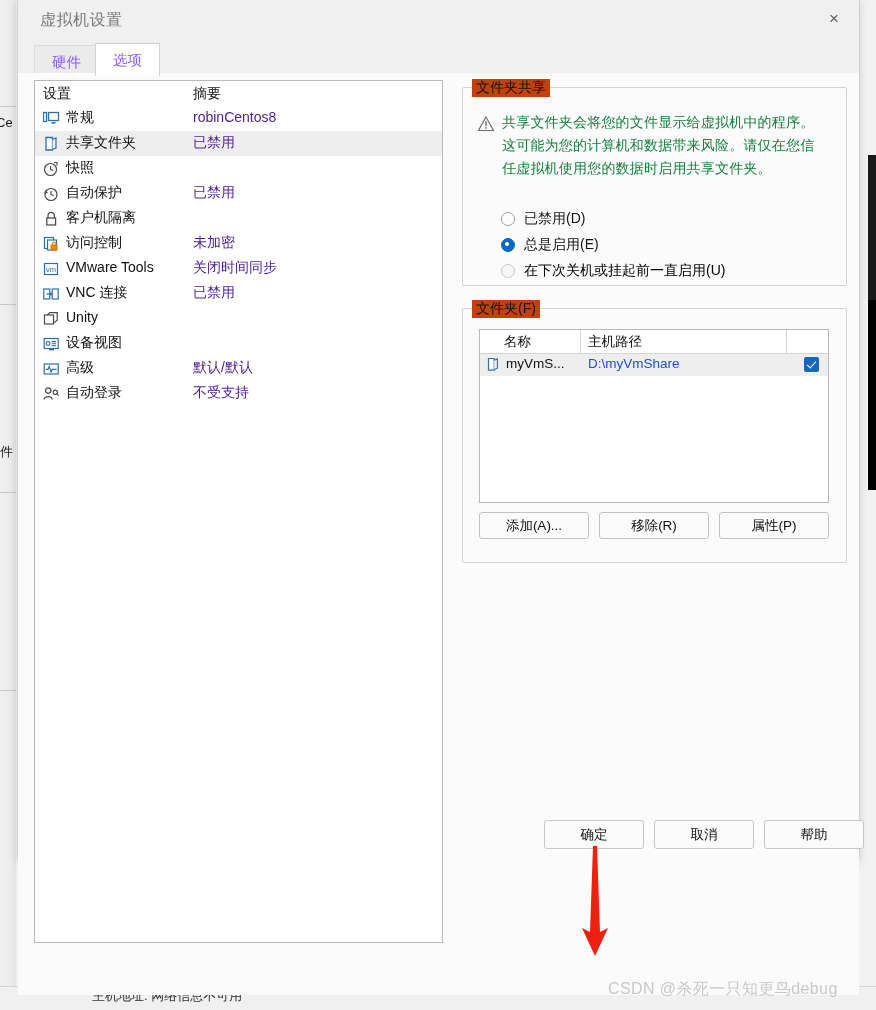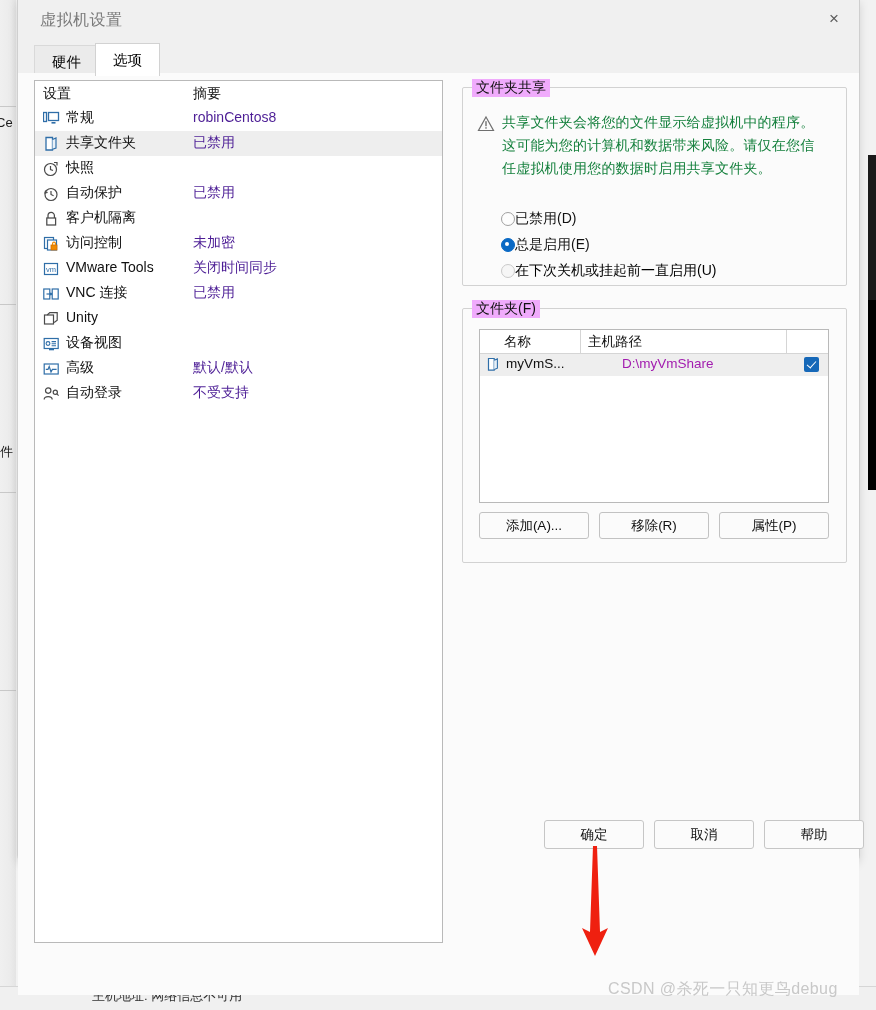--- a/index.html
+++ b/index.html
@@ -112,21 +112,21 @@
     border-bottom: 1px solid #d9d9d9;
   }
   .tab {
     position: absolute;
     top: 5px;
     height: 29px;
     padding: 16px 17px;
     display: flex;
     align-items: center;
     font-size: 14.5px;
-    color: #000000;
+    color: #8b5cf6;
     background: #ebebeb;
     border: 1px solid #d9d9d9;
     border-bottom: none;
     box-sizing: border-box;
     cursor: default;
   }
   .tab.hw { left: 16px; }
   .tab.opt {
     left: 77px;
     background: #ffffff;
@@ -203,21 +203,21 @@
   .groupbox {
     position: relative;
     border: 1px solid #d2d2d2;
     border-radius: 2px;
     background: transparent;
     box-sizing: border-box;
   }
   .group-title {
     position: absolute;
     top: -9px; left: 9px;
-    background: #f0abfc;
+    background: #c2410c;
     padding: 0 4px;
     font-size: 14px;
     color: #111111;
     white-space: nowrap;
   }
   #sharing-group { margin-top: 9px; height: 199px; }
   .warn-icon {
     position: absolute;
     left: 14px; top: 27px;
     width: 18px; height: 18px;
@@ -255,20 +255,21 @@
   .radio-mark.on::after {
     content: "";
     position: absolute;
     left: 3.2px; top: 3.2px;
     width: 4.2px; height: 4.2px;
     border-radius: 50%;
     background: #ffffff;
   }
   .radio-mark.dim { border-color: #cacaca; background: #f6f6f6; }
   .radio-label {
+    margin-left: 9px;
     font-size: 14px;
     color: #111111;
     white-space: nowrap;
   }
   .radio-label.dim { color: #000000; }
 
   #folders-group { margin-top: 22px; height: 255px; }
   .table-wrap {
     position: absolute;
     left: 16px; top: 20px;
@@ -312,23 +313,22 @@
     position: absolute;
     left: 26px; top: 2px;
     font-size: 13.5px;
     color: #111111;
     white-space: nowrap;
   }
   .tr-path {
     position: absolute;
     left: 108px; top: 2px;
     font-size: 13.5px;
-    color: #a21caf;
-    white-space: nowrap;
-    margin-left: 34px;
+    color: #1d4ed8;
+    white-space: nowrap;
   }
   .tr-check {
     position: absolute;
     right: 9px; top: 3px;
     width: 15px; height: 15px;
     background: #1668b8;
     border-radius: 2px;
   }
   .tr-check::after {
     content: "";

